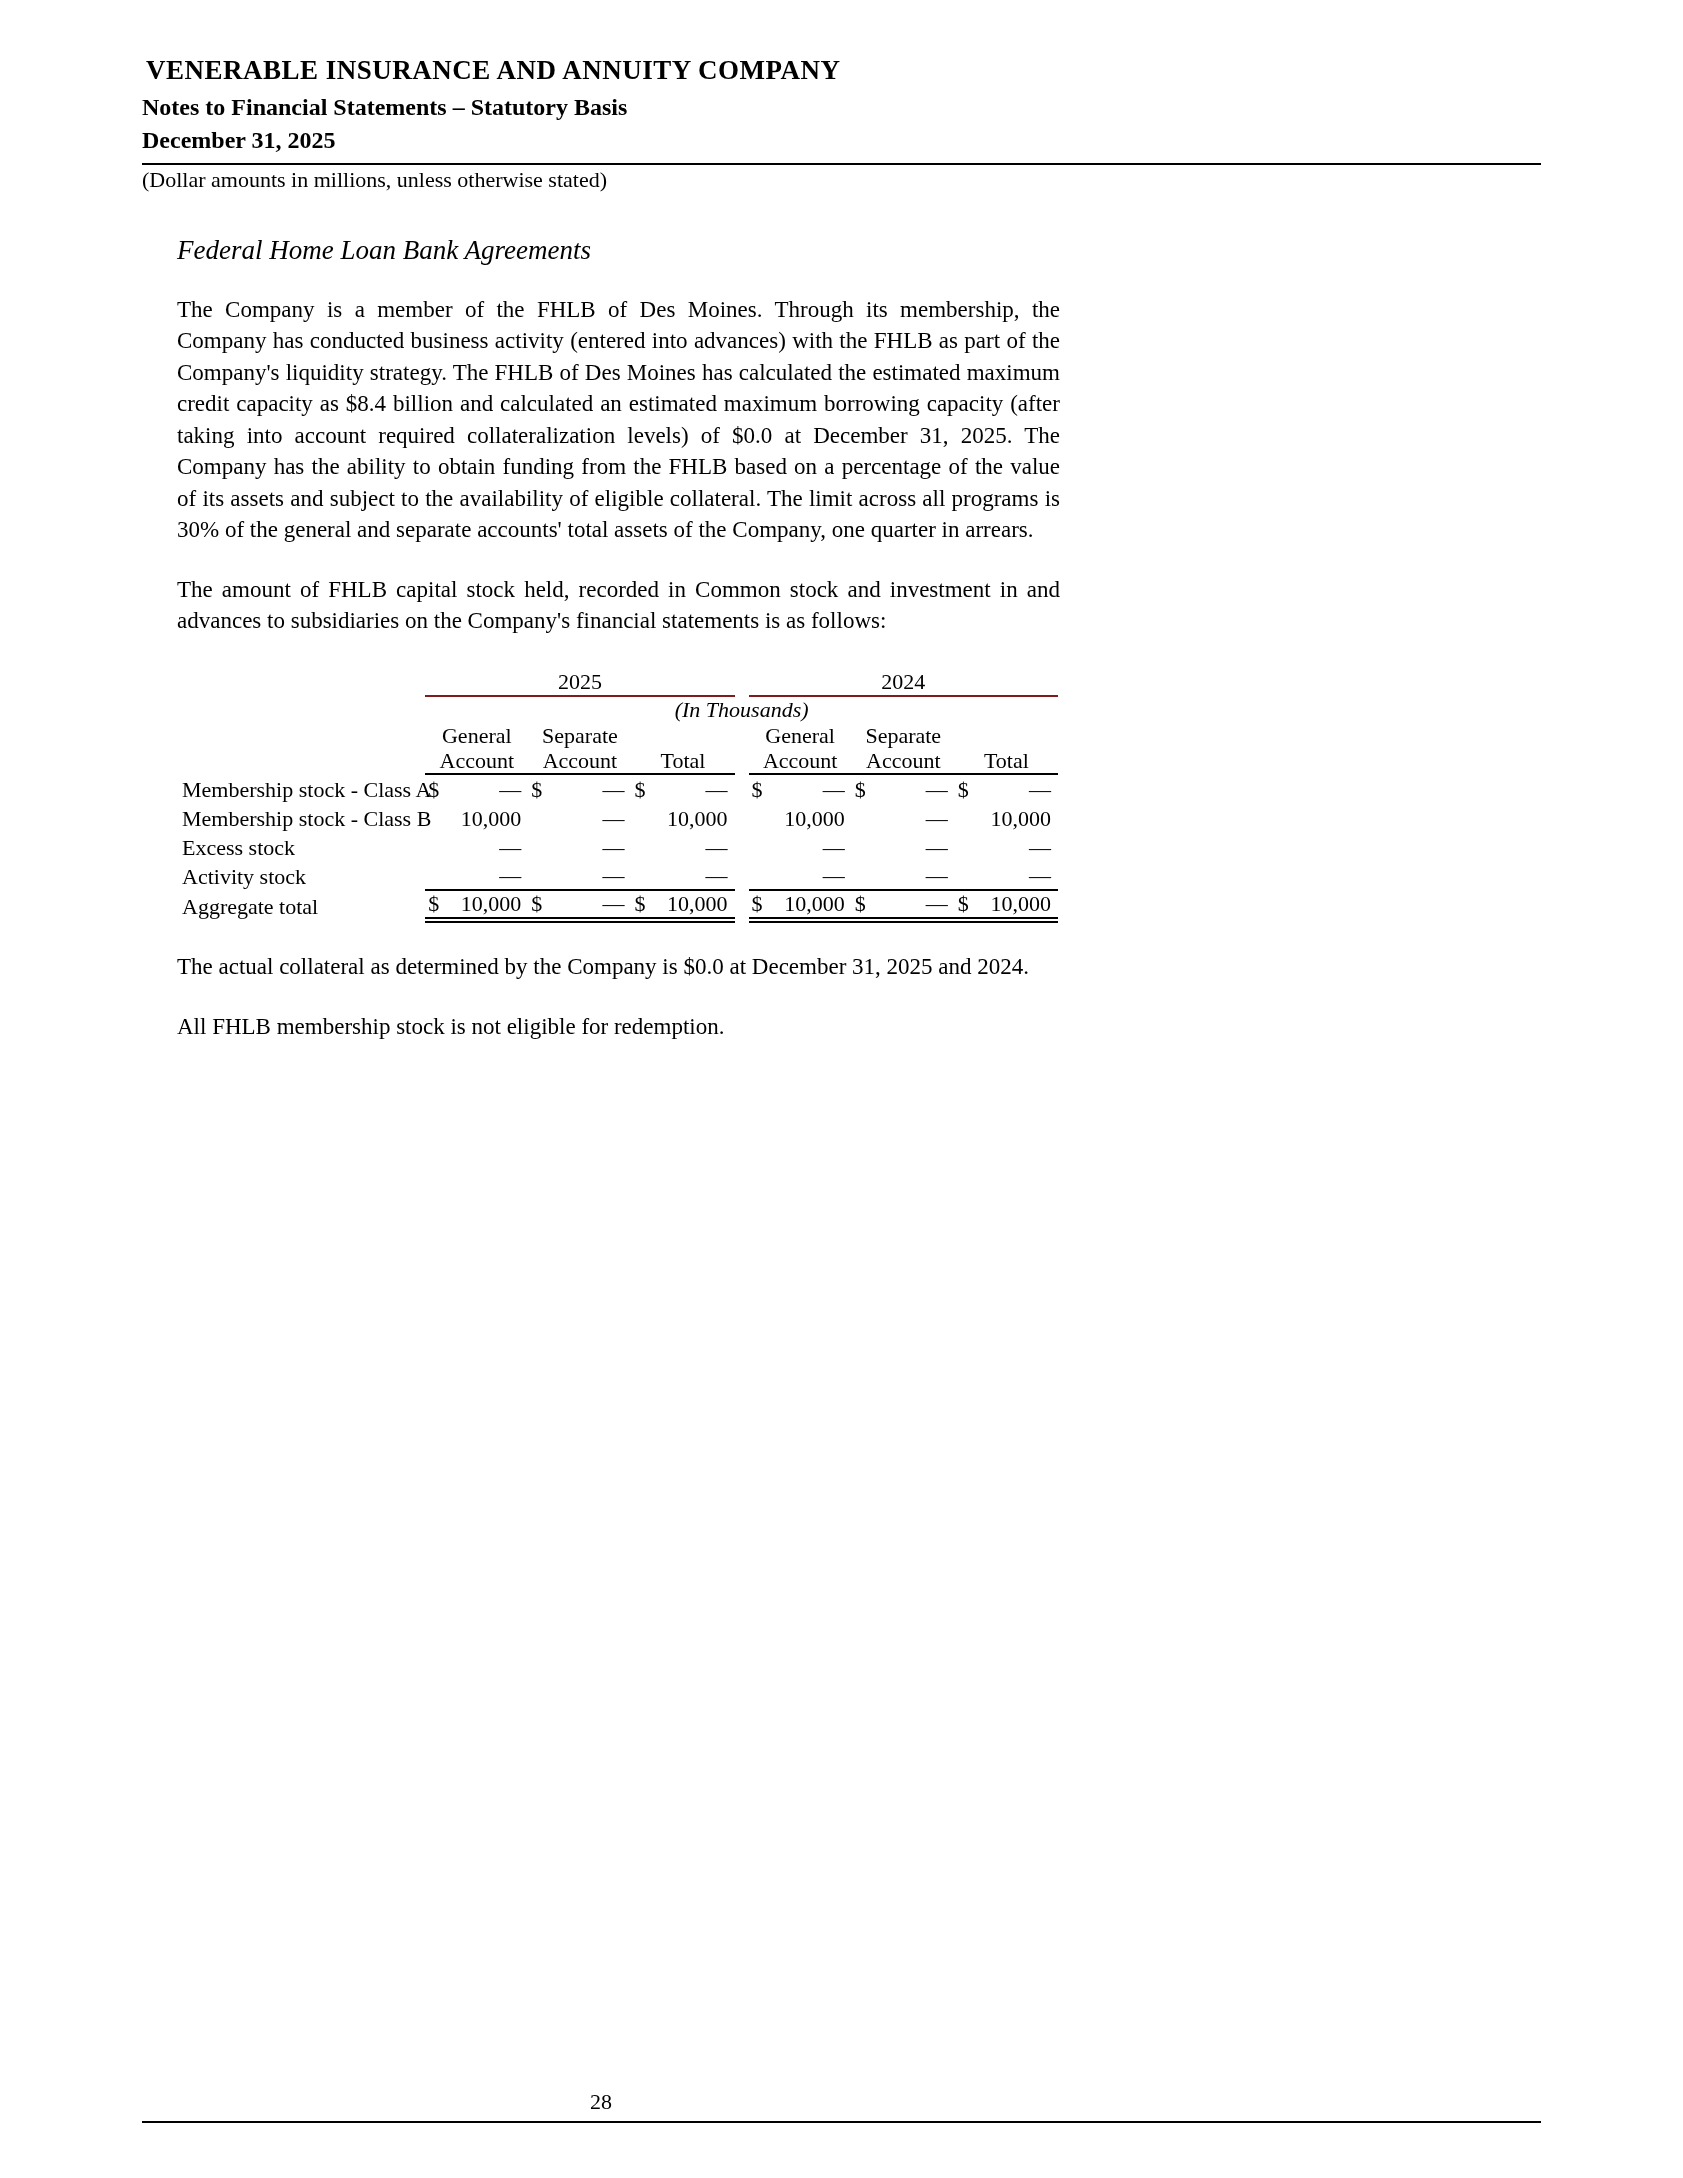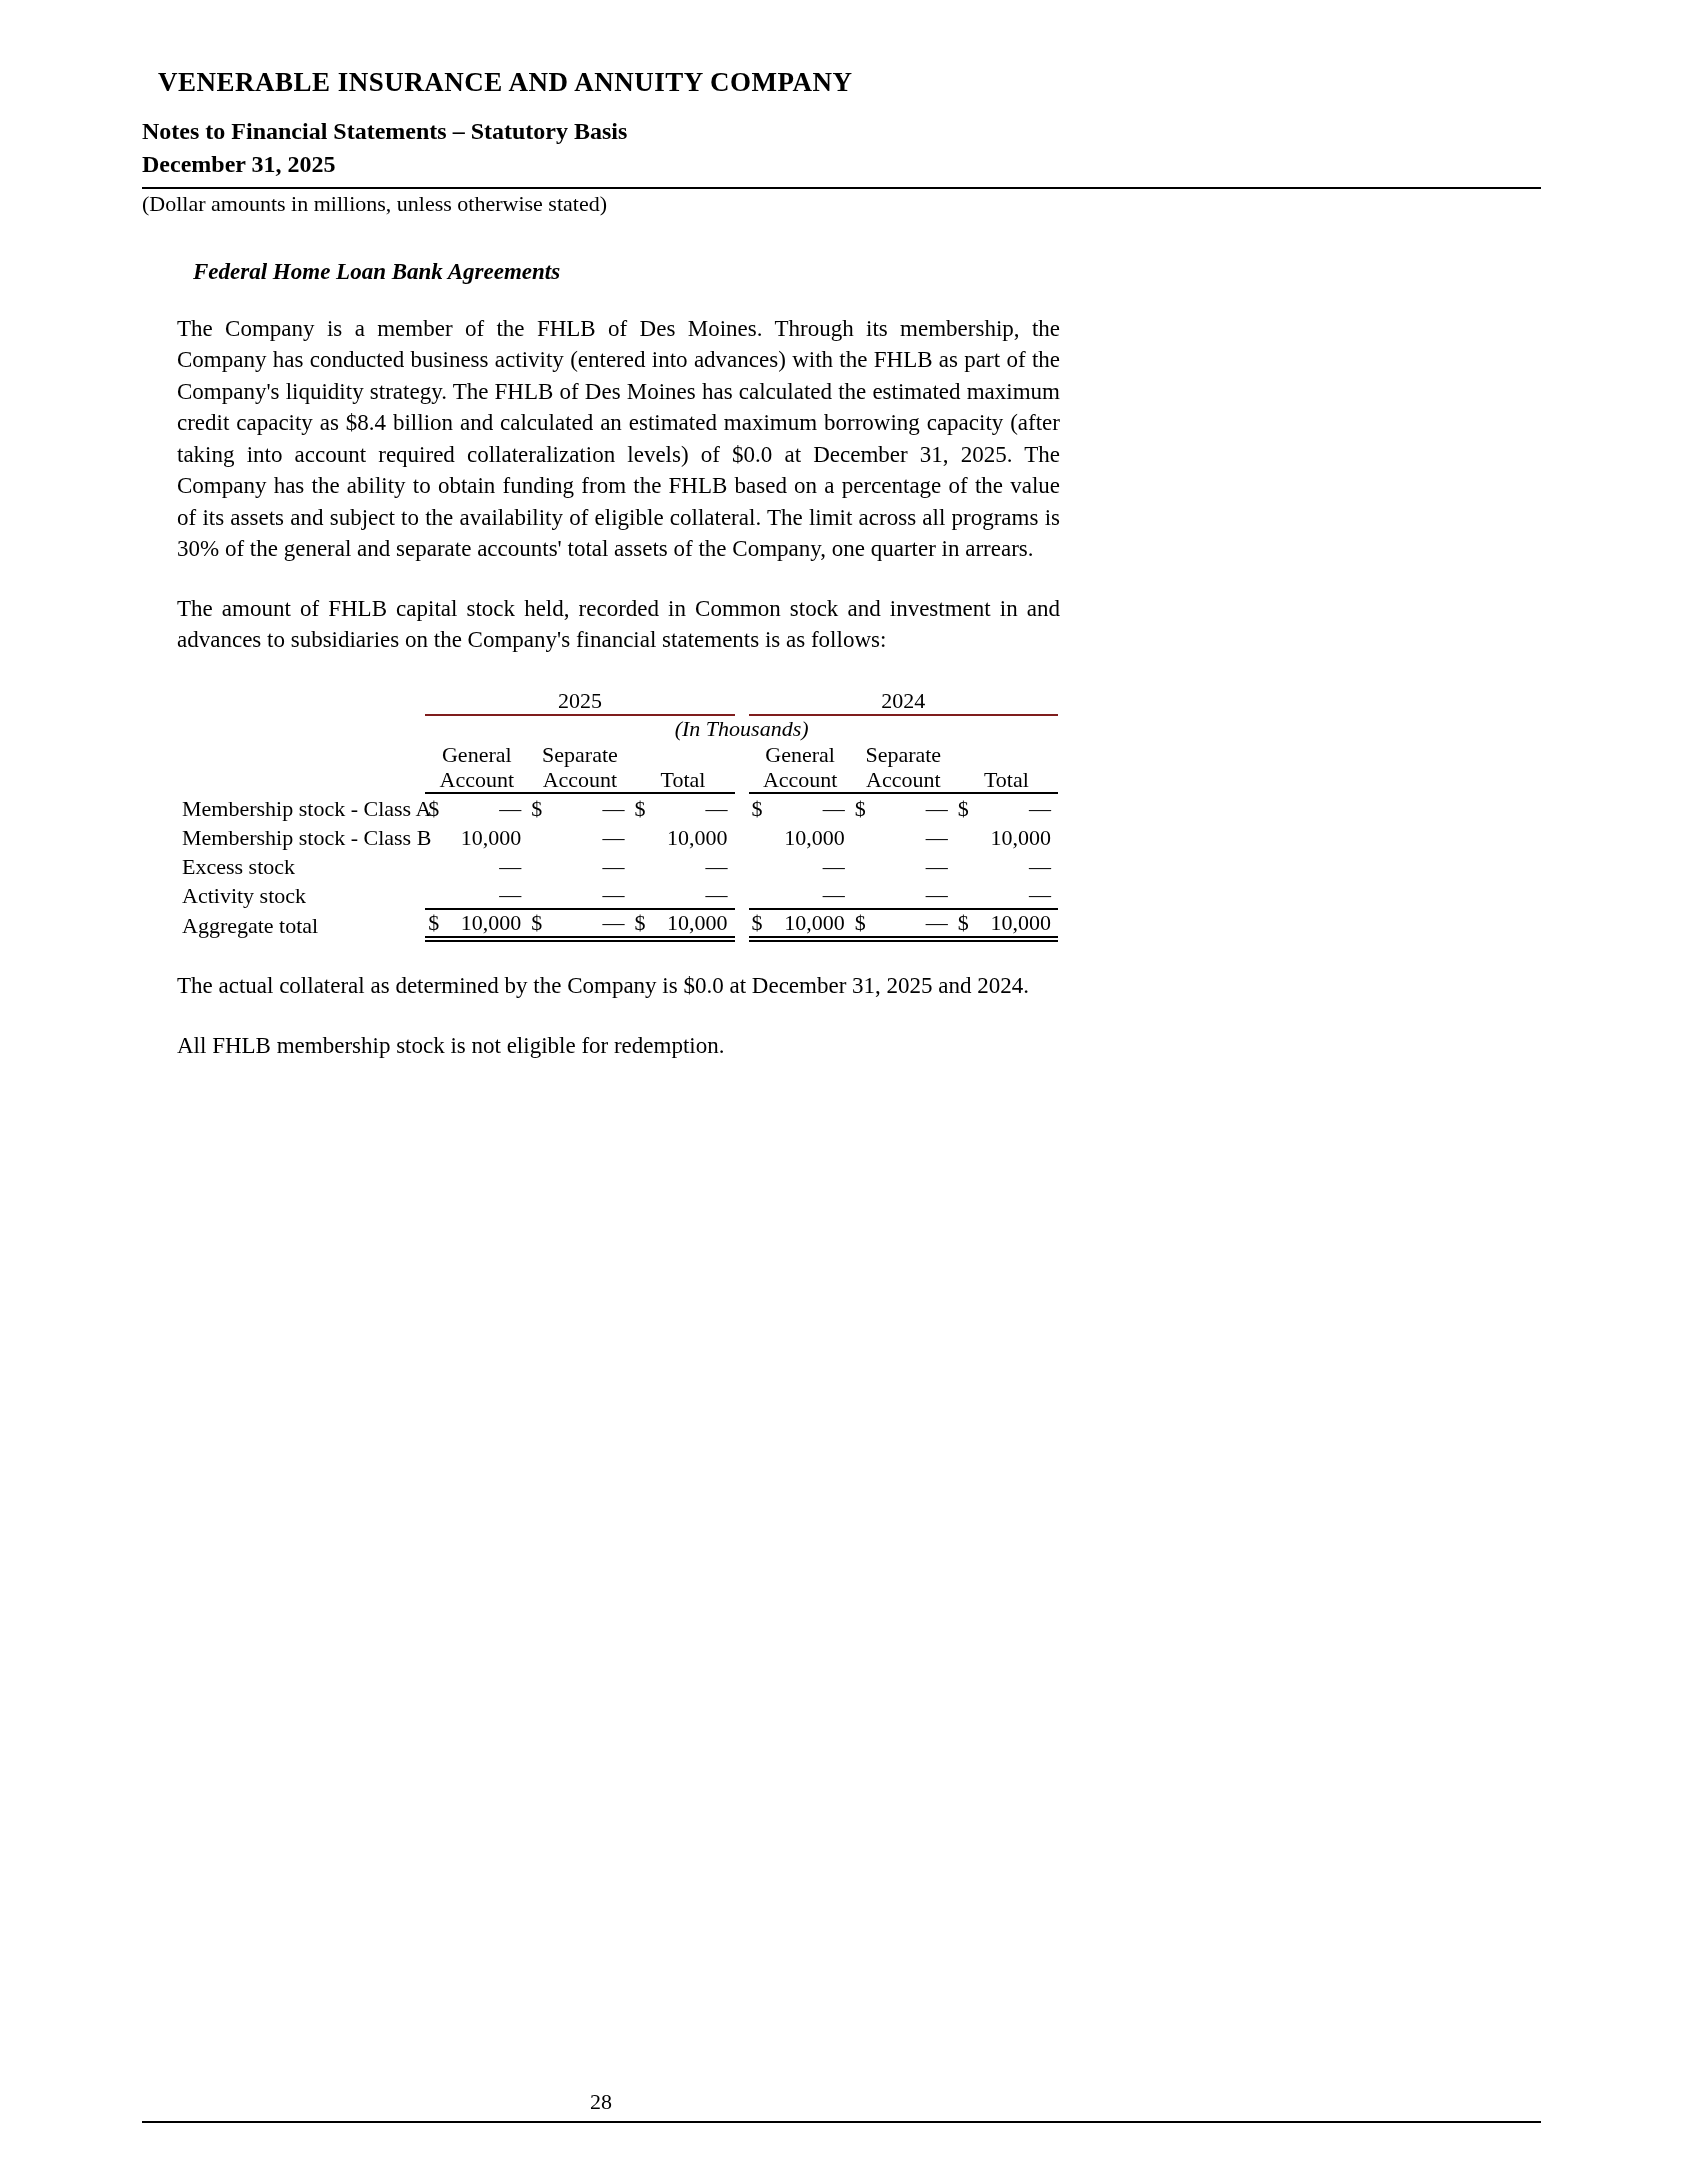--- a/index.html
+++ b/index.html
@@ -14,21 +14,21 @@
     overflow: hidden;
   }
   .page { padding: 50px 142px 0 142px; }
 
   
   .company-title {
     font-size: 27px;
     font-weight: bold;
     letter-spacing: 0.5px;
     line-height: 1.25;
-    margin: 16px;
+    margin: 4px;
   }
   .doc-subtitle {
     font-size: 24px;
     font-weight: bold;
     line-height: 1.25;
     margin: 3px 0 0 0;
   }
   .doc-date {
     font-size: 24px;
     font-weight: bold;
@@ -44,24 +44,24 @@
     font-size: 22px;
     margin: 0;
   }
 
   
   .body-block {
     margin-left: 35px;
     width: 883px;
   }
   .section-heading {
-    font-size: 23px;
-    font-weight: bold;
+    font-size: 27px;
+    font-weight: normal;
     font-style: italic;
-    margin: 42px 0 0 16px;
+    margin: 42px 0 0 0;
   }
   .para {
     font-size: 23px;
     line-height: 1.37;
     text-align: justify;
     margin: 28px 0 0 0;
   }
   .para.no-justify { text-align: left; }
 
   

